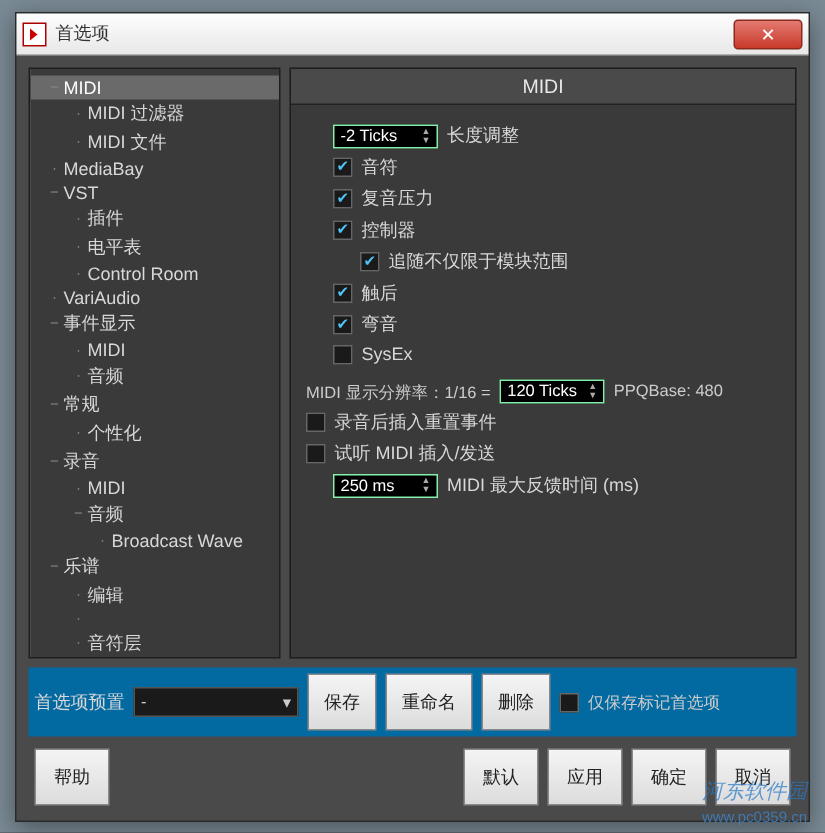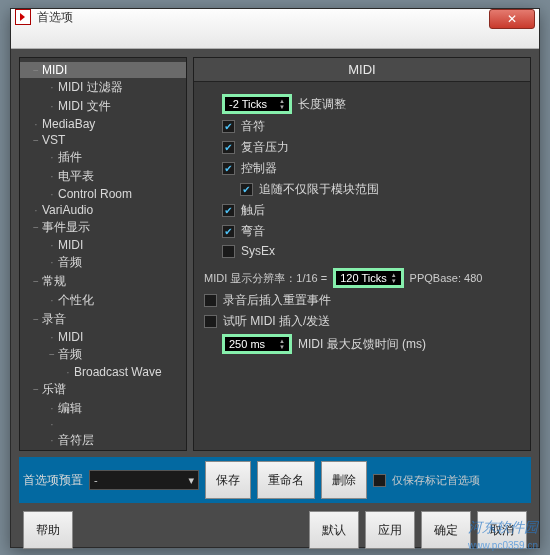--- a/index.html
+++ b/index.html
@@ -1,20 +1,20 @@
 <!DOCTYPE html>
 <html><head>
 <meta charset="utf-8">
 <style>
 * { box-sizing: border-box; margin: 0; padding: 0; font-family: "Microsoft YaHei", Arial, sans-serif; }
 body { background: #7a8a95; width: 550px; height: 555px; overflow: hidden; position: relative; }
 
 .window { position: absolute; left: 10px; top: 8px; width: 530px; height: 540px; background: #4a4a4a; border: 1px solid #2a2a2a; box-shadow: 0 4px 16px rgba(0,0,0,.4); }
 
-.titlebar { height: 40px; background: linear-gradient(#fdfdfd,#e8e8e8); border-bottom: 1px solid #b0b0b0; display: flex; align-items: flex-start; padding: 0 4px; }
+.titlebar { height: 28px; background: linear-gradient(#fdfdfd,#e8e8e8); border-bottom: 1px solid #b0b0b0; display: flex; align-items: center; padding: 0 4px; }
 .titlebar .app-icon { width: 16px; height: 16px; background: #fff; border: 1px solid #a00; position: relative; margin-right: 6px; }
 .titlebar .app-icon::before { content: ""; position: absolute; left: 4px; top: 3px; width: 0; height: 0; border-left: 5px solid #c00; border-top: 4px solid transparent; border-bottom: 4px solid transparent; }
 .titlebar .title { font-size: 12px; color: #333; flex: 1; }
 .titlebar .close { width: 46px; height: 20px; background: linear-gradient(#e47a6f,#c83a2c); border: 1px solid #8a2a20; border-radius: 3px; color: #fff; display: flex; align-items: center; justify-content: center; font-size: 12px; cursor: pointer; }
 
 .body-area { padding: 8px; height: calc(100% - 28px); display: flex; flex-direction: column; gap: 6px; }
 
 .upper { flex: 1; display: flex; gap: 6px; min-height: 0; }
 
 .tree-panel { width: 168px; background: #3a3a3a; border: 1px solid #1e1e1e; overflow-y: auto; padding: 4px 0; }
@@ -24,21 +24,21 @@
 .tree-label {}
 
 .right-panel { flex: 1; background: #3a3a3a; border: 1px solid #1e1e1e; display: flex; flex-direction: column; overflow: hidden; }
 .section-title { background: #4a4a4a; color: #e8e8e8; font-size: 13px; text-align: center; padding: 4px 0; border-bottom: 1px solid #222; }
 .right-content { padding: 8px 10px; font-size: 12px; color: #d8d8d8; overflow-y: auto; flex: 1; }
 .row { display: flex; align-items: center; gap: 6px; margin: 4px 0; }
 .row.indent1 { padding-left: 18px; }
 .chk { width: 13px; height: 13px; background: #1a1a1a; border: 1px solid #666; display: inline-flex; align-items: center; justify-content: center; flex-shrink: 0; cursor: pointer; }
 .chk.on::before { content: "✔"; color: #4fc3f7; font-size: 10px; line-height: 1; }
 .group-label { margin: 6px 0 2px 0; font-size: 12px; color: #d8d8d8; }
-.spin { background: #000; color: #fff; font-size: 11px; padding: 1px 4px; min-width: 70px; display: inline-flex; align-items: flex-end; justify-content: space-between; border: 3px solid #86efac; }
+.spin { background: #000; color: #fff; font-size: 11px; padding: 1px 4px; min-width: 70px; display: inline-flex; align-items: flex-end; justify-content: space-between; border: 1px solid #86efac; }
 .spin .arrows { display: flex; flex-direction: column; font-size: 6px; line-height: 6px; color: #aaa; margin-left: 4px; cursor: pointer; }
 .small-text { font-size: 11px; color: #ccc; }
 
 .preset-bar { display: flex; align-items: center; gap: 6px; background: #0369a1; padding: 4px 4px; }
 .preset-label { font-size: 12px; color: #d8d8d8; }
 .preset-select { flex: 0 0 110px; height: 20px; background: #1a1a1a; border: 1px solid #555; color: #ccc; font-size: 11px; padding: 0 4px; display: flex; align-items: center; justify-content: space-between; cursor: pointer; }
 .btn { height: 38px; background: linear-gradient(#f4f4f4,#dcdcdc); border: 1px solid #8a8a8a; font-size: 12px; color: #222; padding: 0 12px; cursor: pointer; }
 .btn.small { padding: 0 10px; }
 
 .bottom-bar { display: flex; align-items: center; gap: 6px; padding: 2px 4px; }

